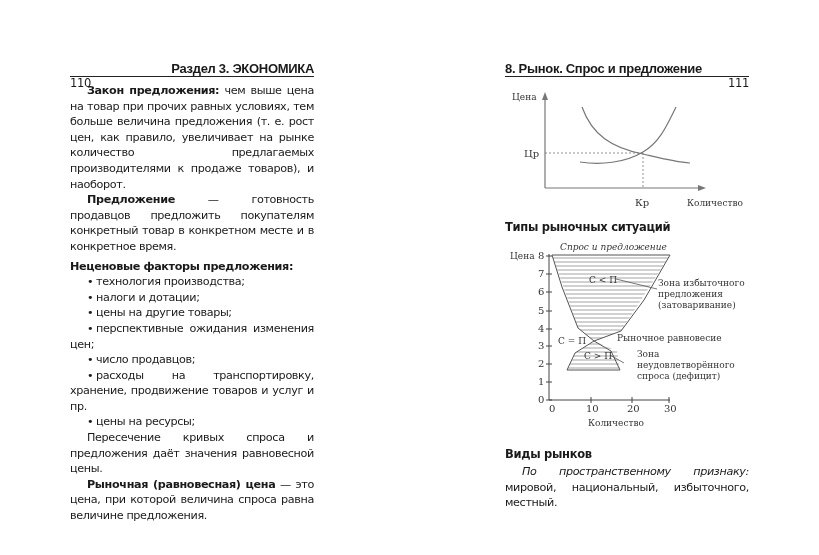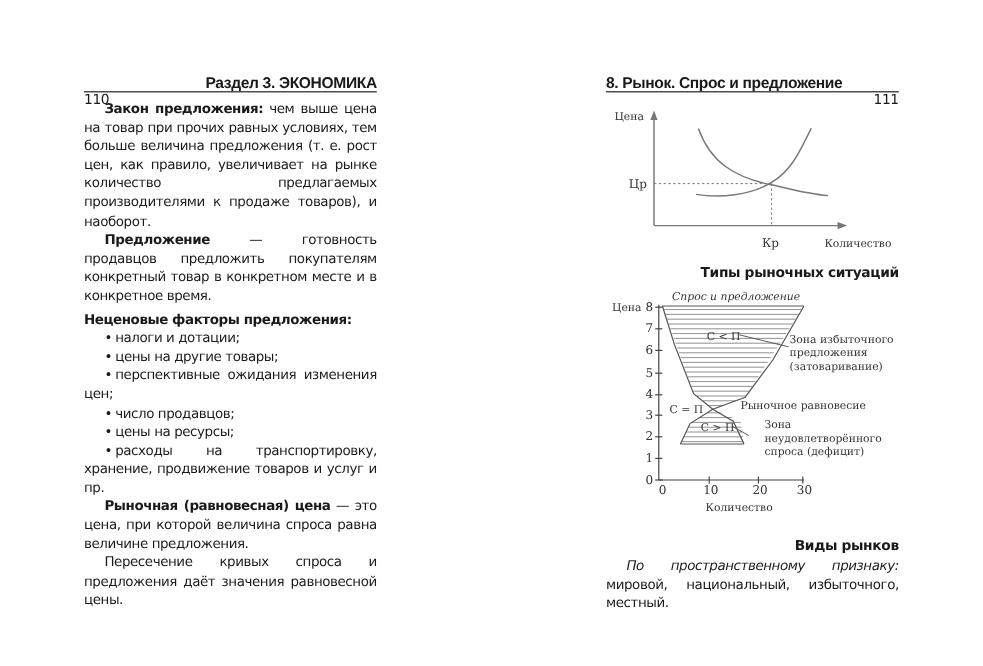--- a/index.html
+++ b/index.html
@@ -12,45 +12,46 @@
   .runhead .sec{position:absolute;top:1px;font-weight:bold;font-family:"Liberation Sans",sans-serif;font-size:13px;}
   .body-text{position:absolute;top:83px;font-size:11.2px;line-height:15.6px;letter-spacing:-0.35px;text-align:justify;font-family:"DejaVu Sans",sans-serif;}
   .body-text p{margin:0;}
   .ind{text-indent:17px;}
   .b{font-weight:bold;}
   .bullets{margin:0;padding:0;list-style:none;}
   .bullets li{text-indent:17px;}
   .bullets li .dot{display:inline-block;width:9px;text-indent:0;}
   .heading{font-weight:bold;}
   svg text{font-family:"DejaVu Serif",serif;}
-  .caption{position:absolute;font-weight:bold;font-size:11.5px;text-align:right;width:244px;letter-spacing:-0.3px;}
+  .caption{position:absolute;font-weight:bold;font-size:11.5px;text-align:left;width:244px;letter-spacing:-0.3px;}
   .italic{font-style:italic;}
 </style>
 </head>
 <body>
 
 <div class="page left">
   <div class="runhead" style="width:244px;">
     <span class="num" style="left:0;">110</span>
     <span class="sec" style="right:0;">Раздел 3. ЭКОНОМИКА</span>
   </div>
   <div class="body-text" style="width:244px;">
     <p class="ind"><span class="b">Закон предложения:</span><span> чем выше цена на товар при прочих равных условиях, тем больше величина предложения (т. е. рост цен, как правило, увеличивает на рынке количество предлагаемых производителями к продаже товаров), и наоборот.</span></p>
     <p class="ind"><span class="b">Предложение</span><span> — готовность продавцов предложить покупателям конкретный товар в конкретном месте и в конкретное время.</span></p>
     <p class="heading" style="margin-top:4px;">Неценовые факторы предложения:</p>
     <ul class="bullets">
+      <li><span class="dot">•</span><span>технология производства;</span></li>
       <li><span class="dot">•</span><span>налоги и дотации;</span></li>
       <li><span class="dot">•</span><span>цены на другие товары;</span></li>
       <li><span class="dot">•</span><span>перспективные ожидания изменения цен;</span></li>
       <li><span class="dot">•</span><span>число продавцов;</span></li>
+      <li><span class="dot">•</span><span>расходы на транспортировку, хранение, продвижение товаров и услуг и пр.</span></li>
       <li><span class="dot">•</span><span>цены на ресурсы;</span></li>
-      <li><span class="dot">•</span><span>расходы на транспортировку, хранение, продвижение товаров и услуг и пр.</span></li>
     </ul>
+    <p class="ind">Пересечение кривых спроса и предложения даёт значения равновесной цены.</p>
     <p class="ind"><span class="b">Рыночная (равновесная) цена</span><span> — это цена, при которой величина спроса равна величине предложения.</span></p>
-    <p class="ind">Пересечение кривых спроса и предложения даёт значения равновесной цены.</p>
   </div>
 </div>
 
 <div class="page right">
   <div class="runhead" style="width:244px;">
     <span class="sec" style="left:0;">8. Рынок. Спрос и предложение</span>
     <span class="num" style="right:0;">111</span>
   </div>
 </div>
 

